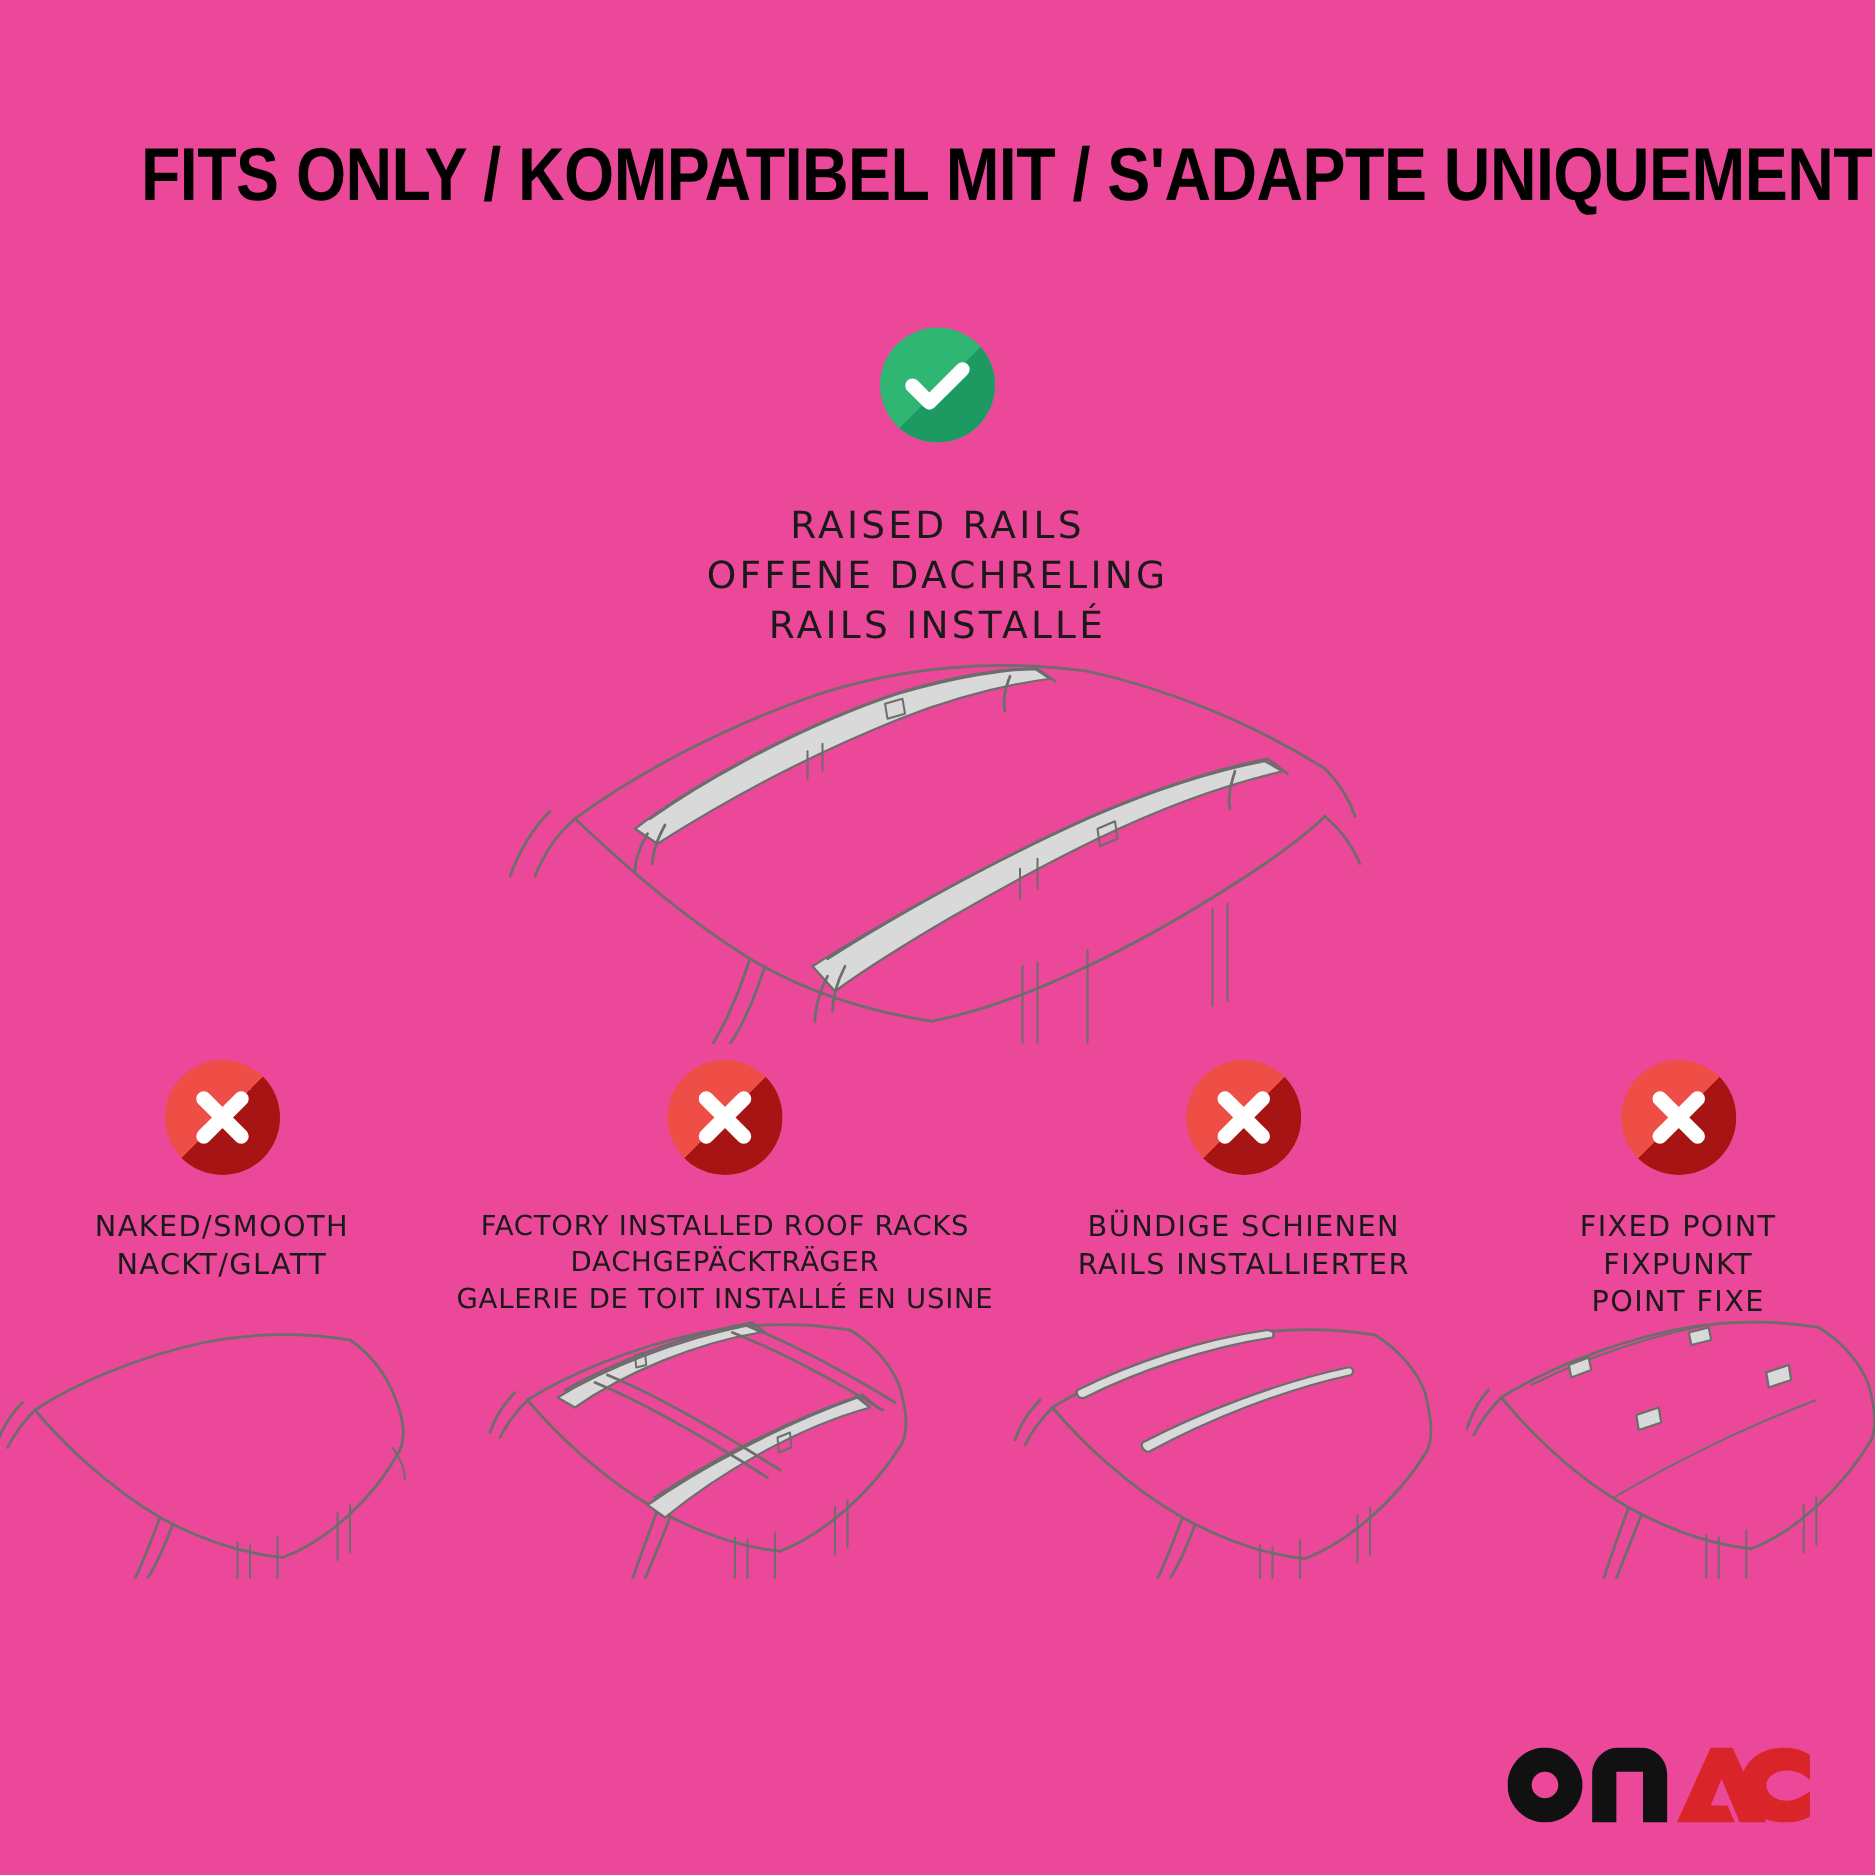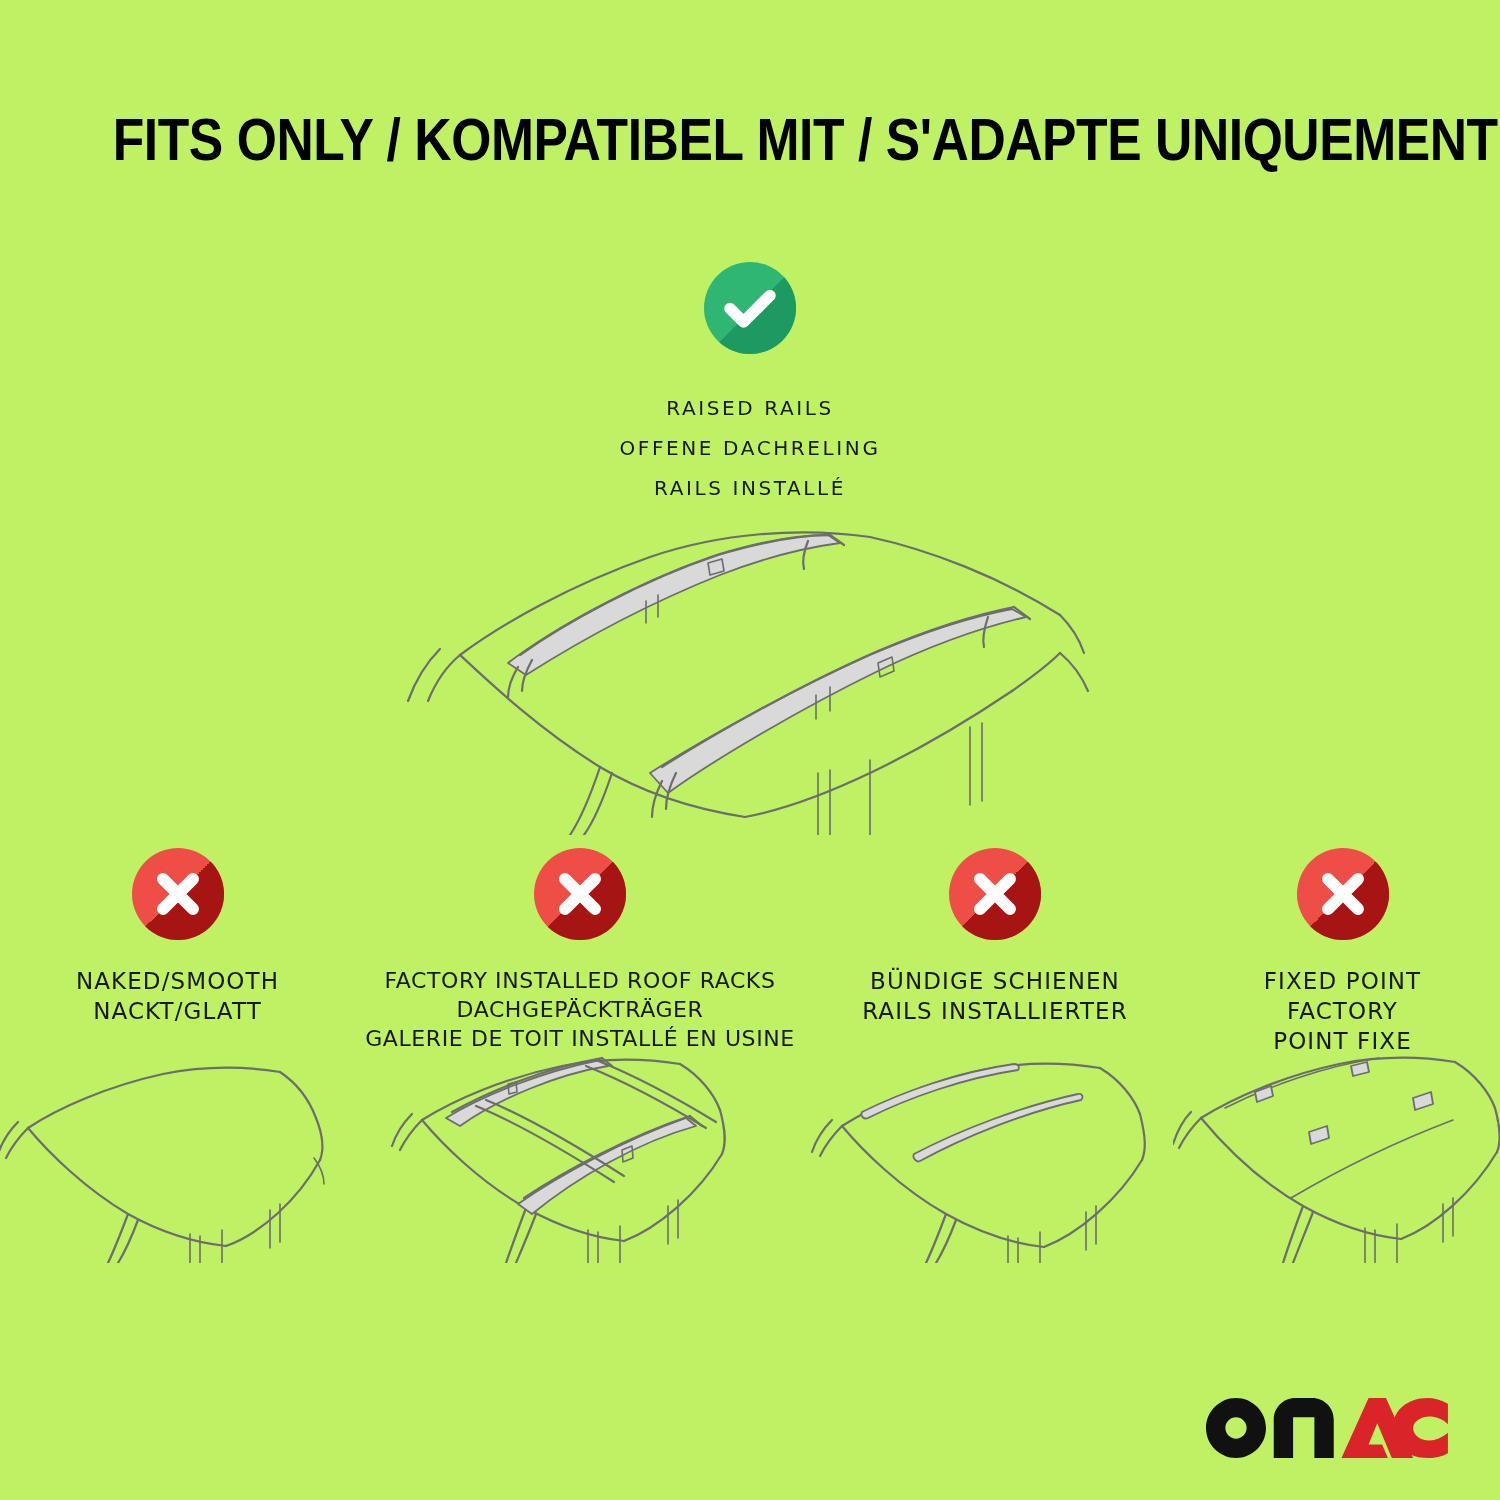--- a/index.html
+++ b/index.html
@@ -9,21 +9,21 @@
     height: 1500px;
     background: #ffffff;
     font-family: "Liberation Sans", sans-serif;
     overflow: hidden;
   }
 
   .page {
     position: relative;
     width: 1500px;
     height: 1500px;
-    background: #bef264;
+    background: #ec4899;
   }
 
   
   .title-bar {
     position: absolute;
     top: 105px;
     left: 0;
     width: 1500px;
     text-align: center;
   }
@@ -73,22 +73,22 @@
   }
 
   .icon-circle svg {
     position: absolute;
     inset: 0;
     width: 92px;
     height: 92px;
   }
 
   .label-stack {
-    margin-top: 30px;
-    font-size: 20px;
+    margin-top: 42px;
+    font-size: 30px;
     line-height: 40px;
     letter-spacing: 2.6px;
     color: #1a1a1a;
     font-weight: 400;
     font-family: "DejaVu Sans", sans-serif;
   }
   .label-stack div { white-space: nowrap; }
 
   
   .illus {
@@ -350,21 +350,21 @@
 
     <div class="col c4">
       <div class="icon-circle red">
         <div class="flat-shadow"></div>
         <svg viewBox="0 0 92 92" xmlns="http://www.w3.org/2000/svg">
           <path d="M31 31 L61 61 M61 31 L31 61" fill="none" stroke="#ffffff" stroke-width="12" stroke-linecap="round"></path>
         </svg>
       </div>
       <div class="label-stack">
         <div>FIXED POINT</div>
-        <div>FACTORY</div>
+        <div>FIXPUNKT</div>
         <div>POINT FIXE</div>
       </div>
 
       <svg class="illus col-illus" viewBox="0 0 340 215" xmlns="http://www.w3.org/2000/svg">
         <path d="M28 70 C60 50 110 28 166 16 C206 8 246 8 282 14"></path>
         <path d="M282 14 C302 26 316 44 322 60"></path>
         <path d="M28 70 C48 94 84 132 130 158 C166 178 200 188 228 191"></path>
         <path d="M228 191 C262 178 300 144 324 104"></path>
         <path d="M324 104 C328 94 328 82 322 60"></path>
         <path d="M28 70 C20 78 12 88 6 100"></path>

